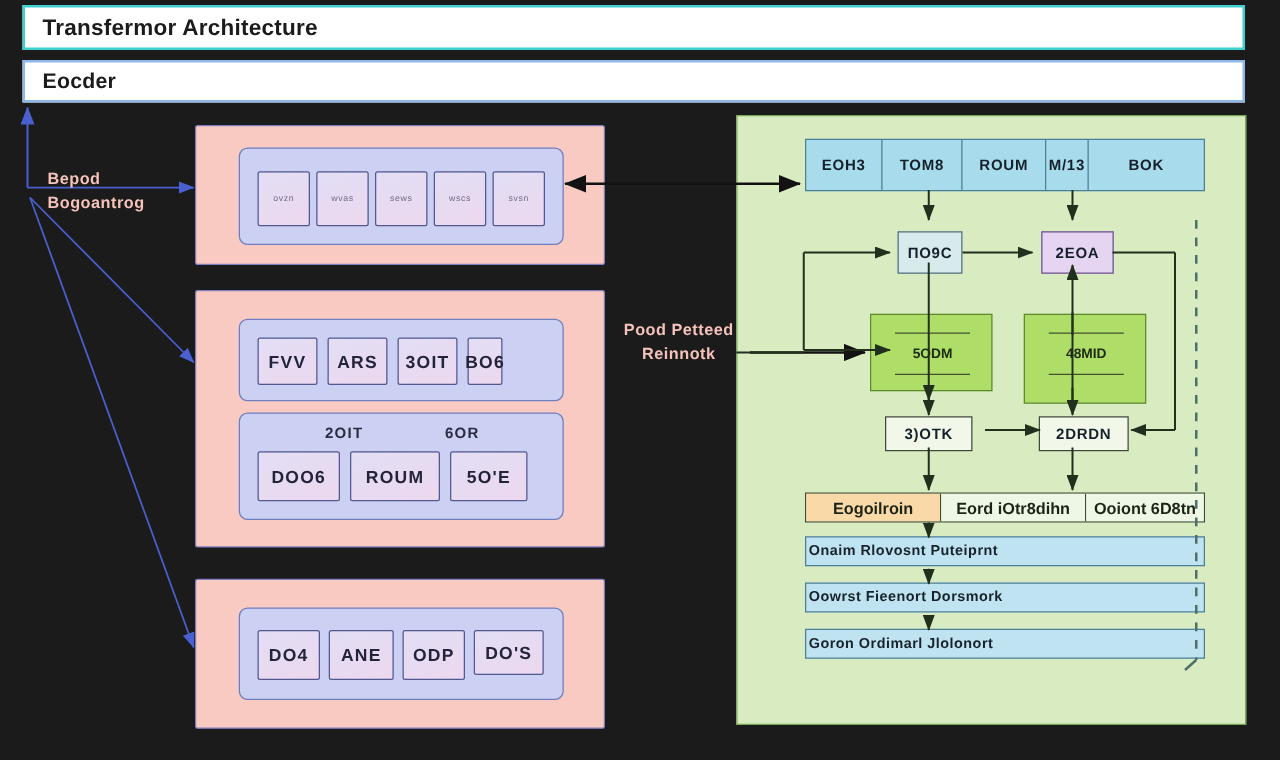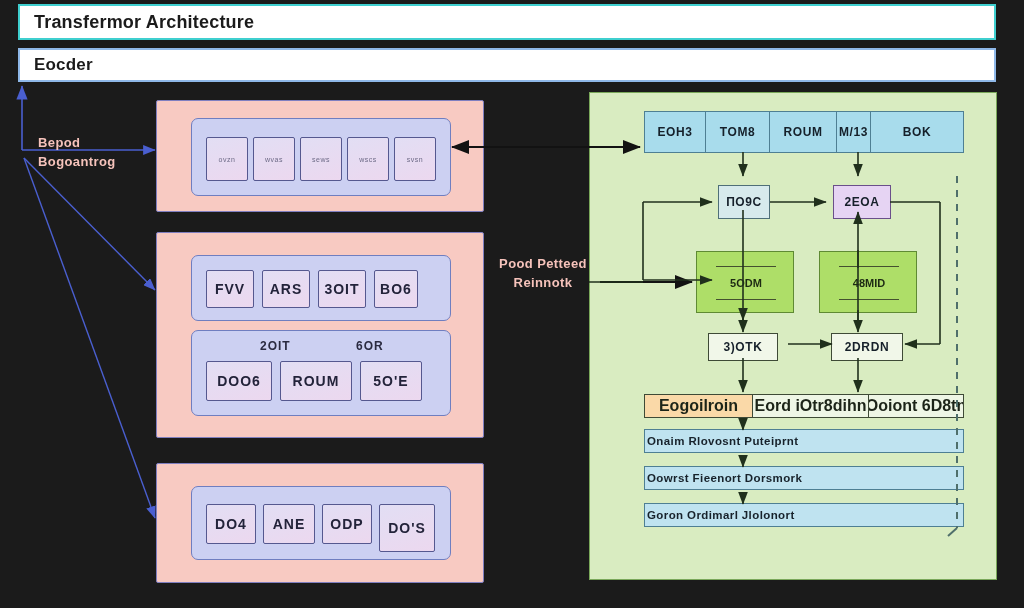--- a/index.html
+++ b/index.html
@@ -141,21 +141,21 @@
     padding-left: 2px;
     font-size: 11.5px;
     font-weight: bold;
     color: #17222b;
     letter-spacing: 0.4px;
     box-sizing: border-box;
   }
   .triple-row { display: flex; box-sizing: border-box; border: 1.5px solid #3e4a36; }
   .triple-cell {
     display: flex; align-items: center; justify-content: center;
-    font-size: 16px; font-weight: bold; color: #1c2418;
+    font-size: 13px; font-weight: bold; color: #1c2418;
     border-right: 1.5px solid #3e4a36;
     box-sizing: border-box;
     white-space: nowrap; overflow: hidden;
   }
   .triple-cell:last-child { border-right: none; }
   .cell-orange { background: #fad9a8; }
   .cell-plain  { background: #eef6e5; }
 
   
   .callout {
@@ -198,58 +198,58 @@
       <div class="lav-cell tiny-cell abs" style="left:155px; top:18px; width:42px; height:44px;">wscs</div>
       <div class="lav-cell tiny-cell abs" style="left:202px; top:18px; width:42px; height:44px;">svsn</div>
     </div>
   </div>
 
   <div class="abs pink-panel" style="left:156px; top:232px; width:328px; height:206px;">
     <div class="abs lav-group" style="left:34px; top:22px; width:260px; height:66px;">
       <div class="lav-cell mid-cell abs" style="left:14px; top:14px; width:48px; height:38px;">FVV</div>
       <div class="lav-cell mid-cell abs" style="left:70px; top:14px; width:48px; height:38px;">ARS</div>
       <div class="lav-cell mid-cell abs" style="left:126px; top:14px; width:48px; height:38px;">3OIT</div>
-      <div class="lav-cell mid-cell abs" style="left:182px; top:14px; width:44px; height:38px;">BO6</div>
+      <div class="lav-cell mid-cell abs" style="left:182px; top:14px; width:28px; height:38px;">BO6</div>
     </div>
 
     <div class="abs lav-group" style="left:34px; top:97px; width:260px; height:86px;">
       <span class="group-label" style="left:68px; top:8px;">2OIT</span>
       <span class="group-label" style="left:164px; top:8px;">6OR</span>
       <div class="lav-cell mid-cell abs" style="left:14px; top:30px; width:66px; height:40px;">DOO6</div>
       <div class="lav-cell mid-cell abs" style="left:88px; top:30px; width:72px; height:40px;">ROUM</div>
       <div class="lav-cell mid-cell abs" style="left:168px; top:30px; width:62px; height:40px;">5O'E</div>
     </div>
   </div>
 
   <div class="abs pink-panel" style="left:156px; top:463px; width:328px; height:120px;">
     <div class="abs lav-group" style="left:34px; top:22px; width:260px; height:74px;">
       <div class="lav-cell mid-cell abs" style="left:14px; top:17px; width:50px; height:40px;">DO4</div>
       <div class="lav-cell mid-cell abs" style="left:71px; top:17px; width:52px; height:40px;">ANE</div>
       <div class="lav-cell mid-cell abs" style="left:130px; top:17px; width:50px; height:40px;">ODP</div>
-      <div class="lav-cell mid-cell abs" style="left:187px; top:17px; width:56px; height:48px;">DO'S</div>
+      <div class="lav-cell mid-cell abs" style="left:187px; top:17px; width:56px; height:36px;">DO'S</div>
     </div>
   </div>
 
   <div class="abs" id="green-panel">
 
     <div class="abs blue-bar" style="left:54px; top:18px; width:320px; height:42px;">
       <div class="blue-seg" style="flex:0 0 60px;">EOH3</div>
       <div class="blue-seg" style="flex:0 0 63px;">TOM8</div>
       <div class="blue-seg" style="flex:0 0 66px;">ROUM</div>
       <div class="blue-seg" style="flex:0 0 33px;text-align:right;">M/13</div>
       <div class="blue-seg" style="flex:1 1 auto;">BOK</div>
     </div>
 
     <div class="abs node node-cyan" style="left:128px; top:92px; width:52px; height:34px;">ПO9C</div>
     <div class="abs node node-purple" style="left:243px; top:92px; width:58px; height:34px;">2EOA</div>
 
     <div class="abs node-green" style="left:106px; top:158px; width:98px; height:62px;">
       <div class="node-inner abs" style="left:19px; top:14px; width:60px; height:34px;">5ODM</div>
     </div>
-    <div class="abs node-green" style="left:229px; top:158px; width:98px; height:62px;">
+    <div class="abs node-green" style="left:229px; top:158px; width:98px; height:72px;">
       <div class="node-inner abs" style="left:19px; top:14px; width:60px; height:34px;">48MID</div>
     </div>
 
     <div class="abs node node-white" style="left:118px; top:240px; width:70px; height:28px;">3)OTK</div>
     <div class="abs node node-white" style="left:241px; top:240px; width:72px; height:28px;">2DRDN</div>
 
     <div class="abs triple-row" style="left:54px; top:301px; width:320px; height:24px;">
       <div class="triple-cell cell-orange" style="flex:0 0 108px;">Eogoilroin</div>
       <div class="triple-cell cell-plain" style="flex:0 0 116px;">Eord iOtr8dihn</div>
       <div class="triple-cell cell-plain" style="flex:1 1 auto;">Ooiont 6D8tn</div>

